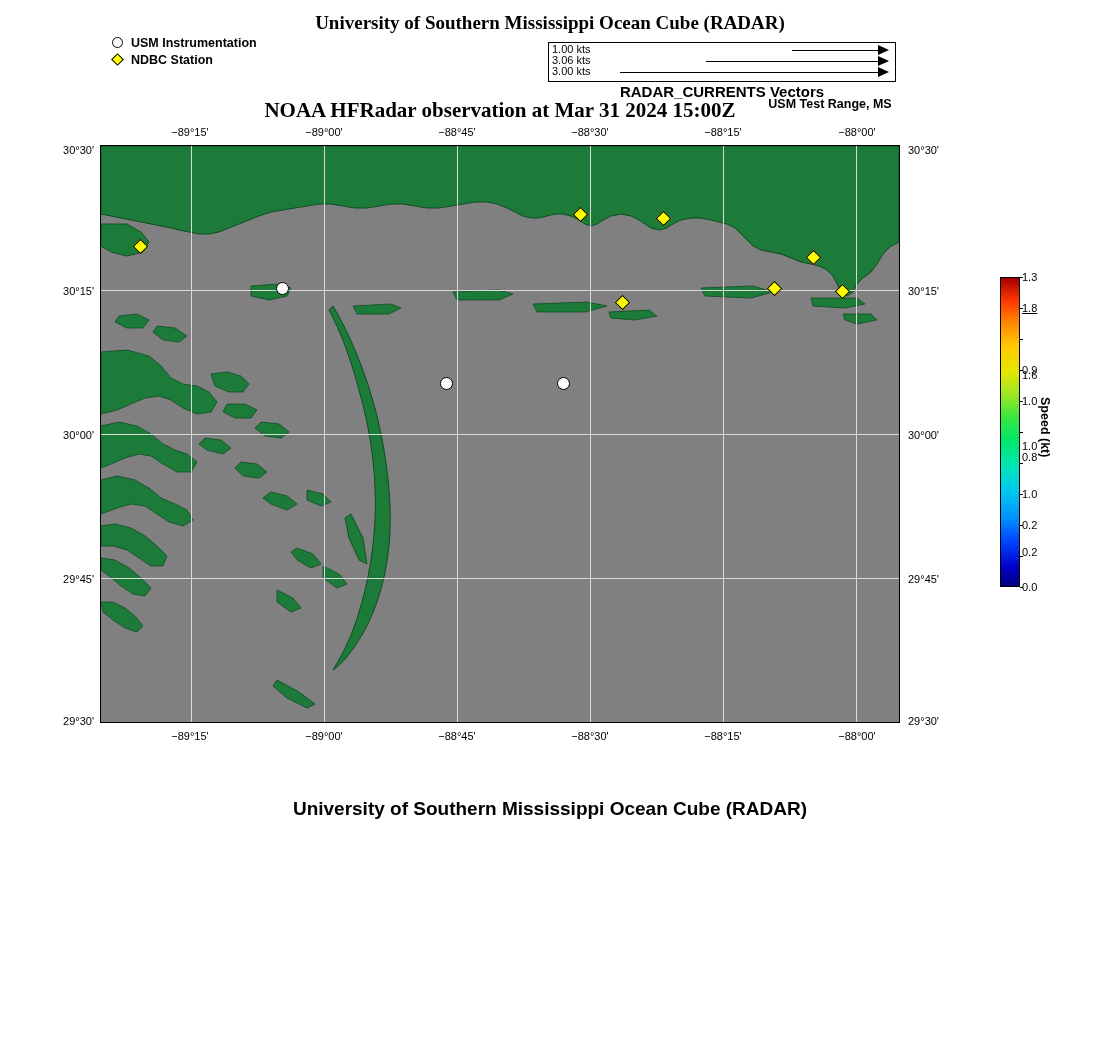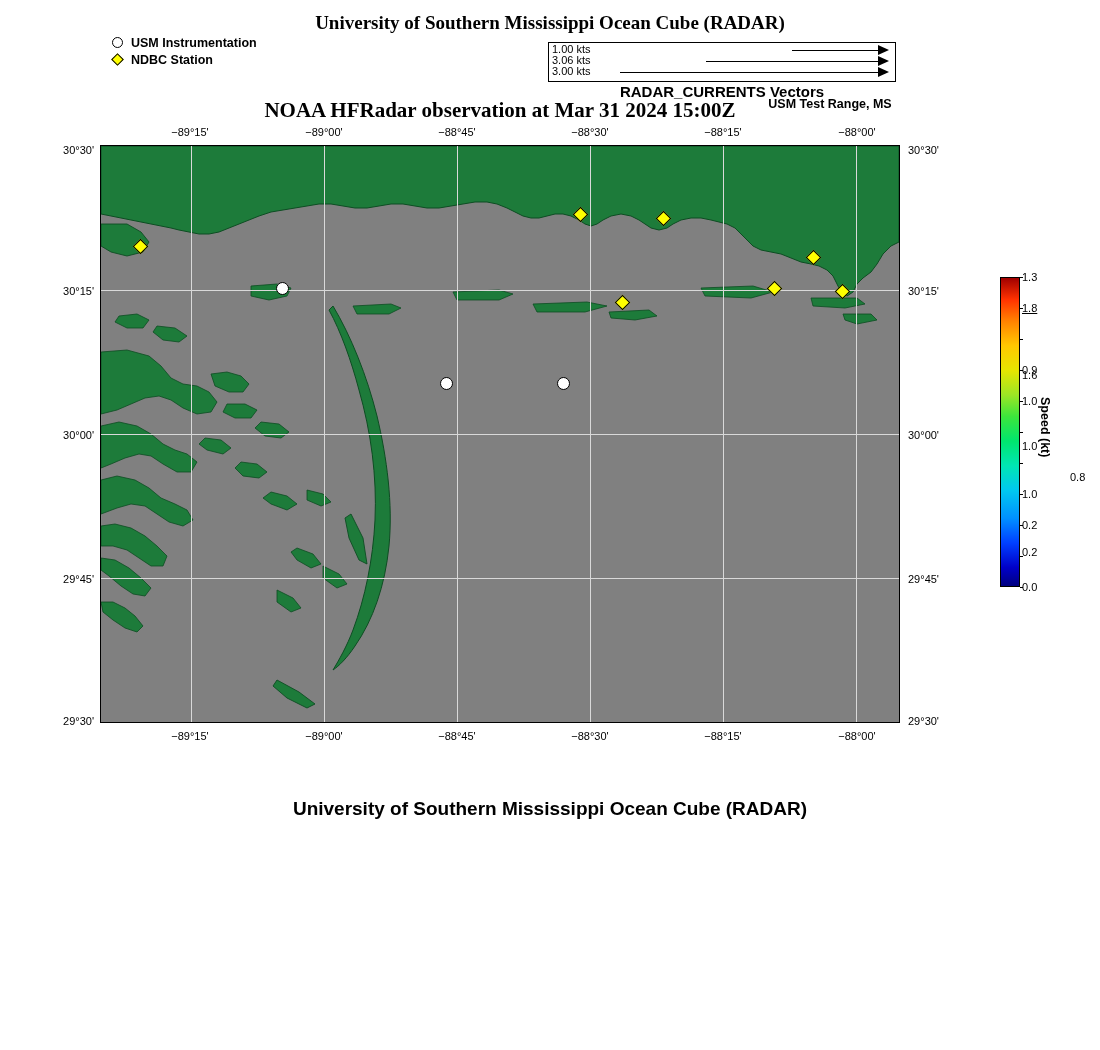--- a/index.html
+++ b/index.html
@@ -405,21 +405,21 @@
   <div class="cb-tick-mark" style="top:124px;"></div>
   <div class="cb-tick-mark" style="top:93px;"></div>
   <div class="cb-tick-mark" style="top:62px;"></div>
   <div class="cb-tick-mark" style="top:31px;"></div>
   <div class="cb-tick-mark" style="top:0px;"></div>
 
   <div class="cb-tick" style="top:310px;">0.0</div>
   <div class="cb-tick" style="top:275px;">0.2</div>
   <div class="cb-tick" style="top:248px;">0.2</div>
   <div class="cb-tick" style="top:217px;">1.0</div>
-  <div class="cb-tick" style="top:200px;margin-left:48px;">0.8</div>
+  <div class="cb-tick" style="top:180px;">0.8</div>
   <div class="cb-tick" style="top:169px;">1.0</div>
   <div class="cb-tick" style="top:124px;">1.0</div>
   <div class="cb-tick" style="top:93px;">0.9</div>
   <div class="cb-tick" style="top:62px;margin-top:36px;">1.6</div>
   <div class="cb-tick" style="top:31px;text-decoration:underline;">1.8</div>
   <div class="cb-tick" style="top:0px;">1.3</div>
 
   <div id="colorbar-title">Speed (kt)</div>
 </div>
 

